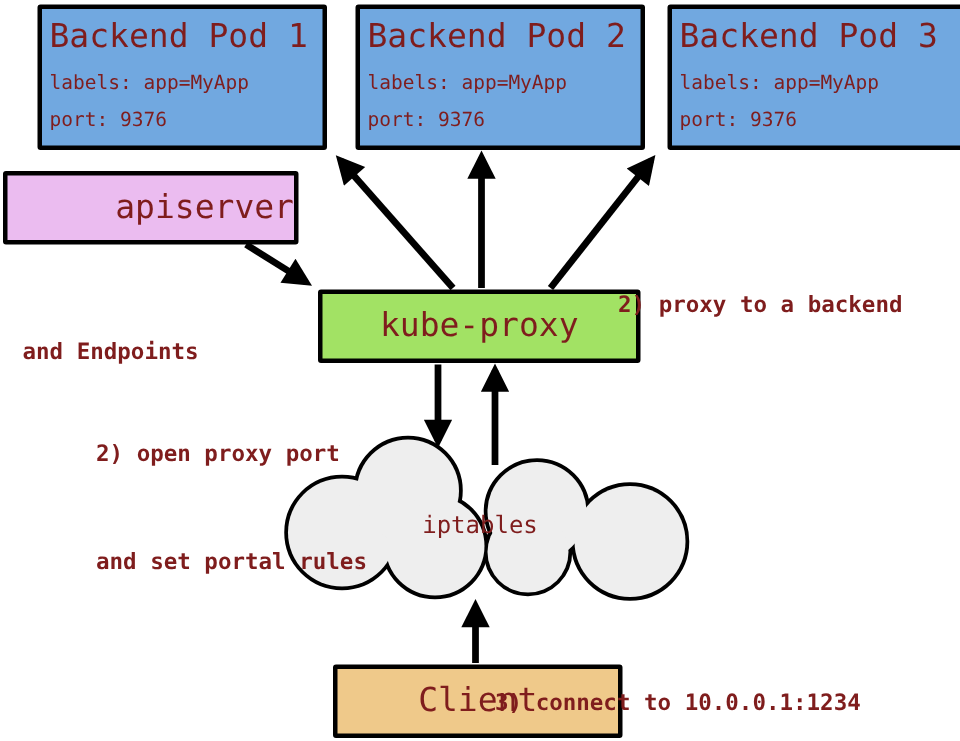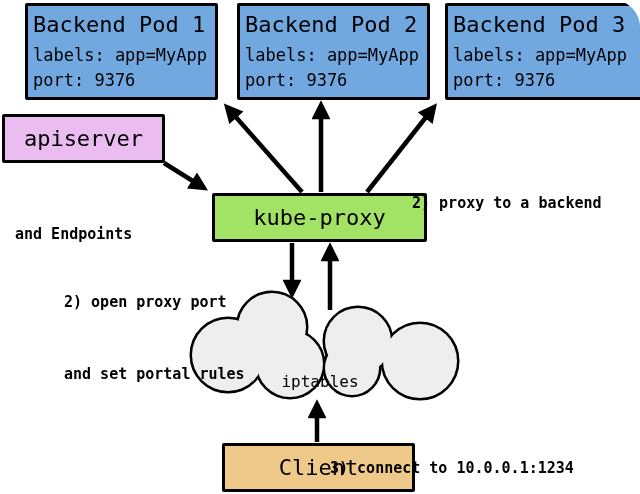--- a/index.html
+++ b/index.html
@@ -2,33 +2,32 @@
 <html><head>
 <meta charset="utf-8">
 <style>
   html, body { margin: 0; padding: 0; background: #ffffff; }
   .stage {
     position: relative;
     width: 640px;
     height: 494px;
     background: #ffffff;
     font-family: "DejaVu Sans Mono", "Liberation Mono", monospace;
-    color: #000000;
+    color: #7f1d1d;
     overflow: hidden;
-    border-radius: 27px;
   }
   .box {
     position: absolute;
     border: 3px solid #000;
     border-radius: 2px;
     box-sizing: border-box;
   }
   .pod { width: 193px; height: 97px; top: 3px; padding: 4px 0 0 5px; }
   .pod-title { font-size: 22px; line-height: 30px; white-space: pre; }
-  .pod-line  { font-size: 17px; line-height: 25px; white-space: pre; }
+  .pod-line  { font-size: 13px; line-height: 25px; white-space: pre; }
   .pod-body  { margin-top: 3px; }
   .label-box {
     display: flex;
     align-items: center;
     justify-content: center;
     font-size: 22px;
     white-space: pre;
   }
   .step {
     position: absolute;
@@ -44,21 +43,20 @@
     pointer-events: none;
   }
   .cloud-label {
     position: absolute;
     left: 255px; top: 340px;
     width: 130px;
     text-align: center;
     font-size: 16px;
     line-height: 20px;
     white-space: pre;
-    margin-top: 32px;
   }
   .arrow { fill: none; }
 </style>
 </head>
 <body>
 
 <div class="stage">
 
   <div class="box pod" style="left: 25px; background-color: rgb(113, 168, 224);">
     <div class="pod-title">Backend Pod 1</div>
@@ -77,21 +75,21 @@
   </div>
 
   <div class="box pod" style="left: 445px; width: 228px; background-color: rgb(113, 168, 224);">
     <div class="pod-title">Backend Pod 3</div>
     <div class="pod-body">
       <div class="pod-line">labels: app=MyApp</div>
       <div class="pod-line">port: 9376</div>
     </div>
   </div>
 
-  <div class="box label-box" style="left: 2px; top: 114px; width: 163px; height: 49px; background-color: rgb(235, 188, 240);">
+  <div class="box label-box" style="left: 2px; top: 114px; width: 197px; height: 49px; background-color: rgb(235, 188, 240); justify-content: flex-end;">
     <span>apiserver</span>
   </div>
 
   <div class="box label-box" style="left: 212px; top: 193px; width: 215px; height: 49px; background-color: rgb(162, 226, 100);">
     <span>kube-proxy</span>
   </div>
 
   <div class="box label-box" style="left: 222px; top: 443px; width: 193px; height: 49px; background-color: rgb(239, 201, 138);">
     <span>Client</span>
   </div>

